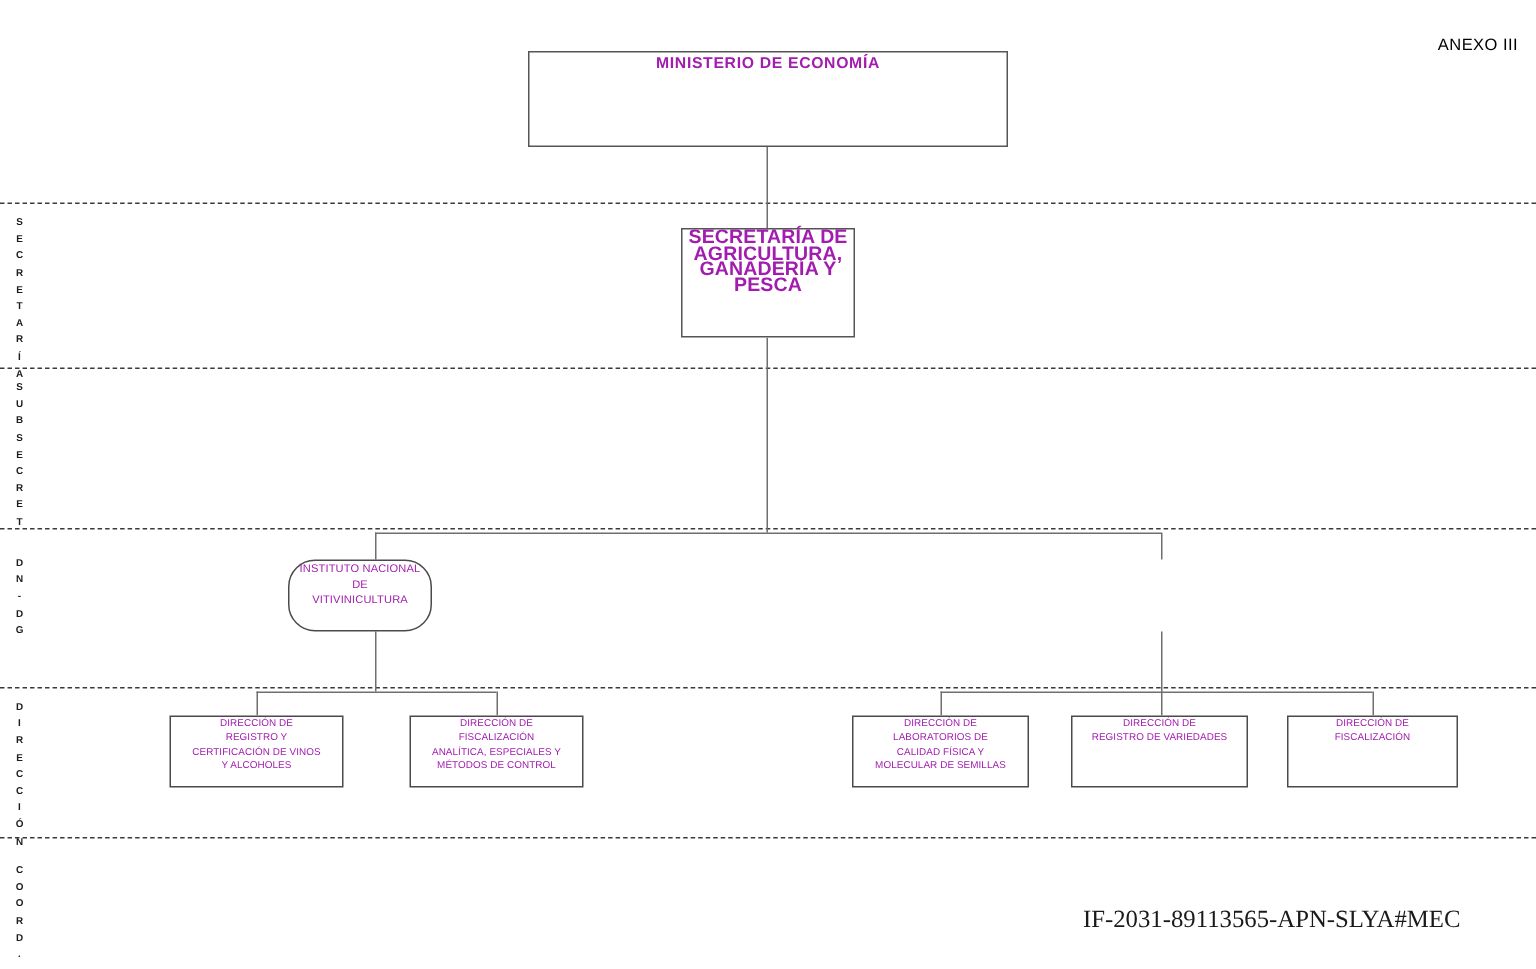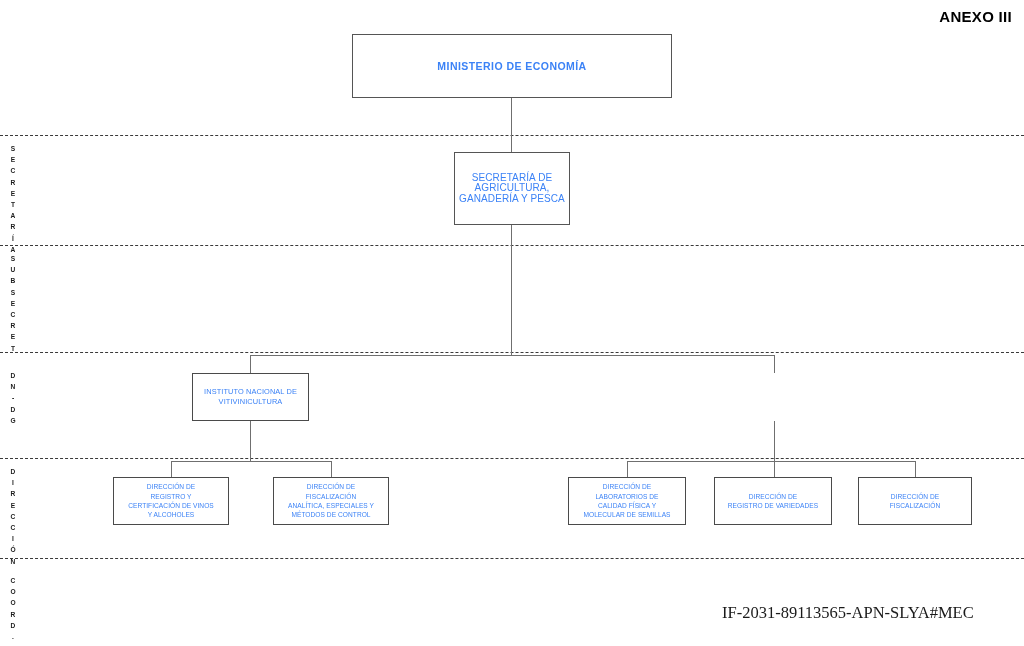--- a/index.html
+++ b/index.html
@@ -16,23 +16,23 @@
     width: 1024px;
     height: 646px;
     overflow: hidden;
     background: #ffffff;
   }
 
   
   .anexo-title {
     position: absolute;
     right: 12px;
-    top: 8px;
-    font-size: 15px;
-    font-weight: bold;
+    top: 24px;
+    font-size: 11px;
+    font-weight: normal;
     letter-spacing: 0.3px;
     color: #000000;
     white-space: nowrap;
   }
   .doc-code {
     position: absolute;
     left: 722px;
     top: 603px;
     font-family: "Liberation Serif", serif;
     font-size: 16.5px;
@@ -65,24 +65,23 @@
   }
   .vlabel span { display: block; }
 
   
   .node {
     position: absolute;
     box-sizing: border-box;
     background: #ffffff;
     border: 1px solid #4a4a4a;
     display: flex;
-    align-items: center;
     justify-content: center;
     text-align: center;
-    color: #3b82f6;
+    color: #a21caf;
     z-index: 3;
   }
   .node .label {
     display: block;
     width: 100%;
     padding: 0 3px;
     box-sizing: border-box;
     white-space: pre-line;
   }
 
@@ -92,31 +91,31 @@
   }
   .node-ministerio .label {
     font-size: 10.5px; font-weight: bold; letter-spacing: 0.45px; line-height: 14px;
   }
 
   .node-secretaria {
     left: 454px; top: 152px; width: 116px; height: 73px;
     border: 1.2px solid #555555;
   }
   .node-secretaria .label {
-    font-size: 10px; font-weight: normal; line-height: 10.5px; letter-spacing: 0.1px;
+    font-size: 13px; font-weight: bold; line-height: 10.5px; letter-spacing: 0.1px;
   }
 
   .node-l3 {
     top: 373px; height: 48px;
     border: 1.2px solid #4a4a4a;
   }
   .node-l3 .label {
     font-size: 7.4px; line-height: 10.5px; letter-spacing: 0.1px;
   }
-  .node-inv    { left: 192px; width: 117px; }
+  .node-inv    { left: 192px; width: 96px; border-radius: 18px; }
   .node-dns    { left: 714px; width: 120px; }
 
   .node-l4 {
     top: 477px; height: 48px;
     border: 1.2px solid #4a4a4a;
   }
   .node-l4 .label {
     font-size: 6.6px; line-height: 9.4px; letter-spacing: 0.05px;
   }
   .node-drcva  { left: 113px; width: 116px; }

